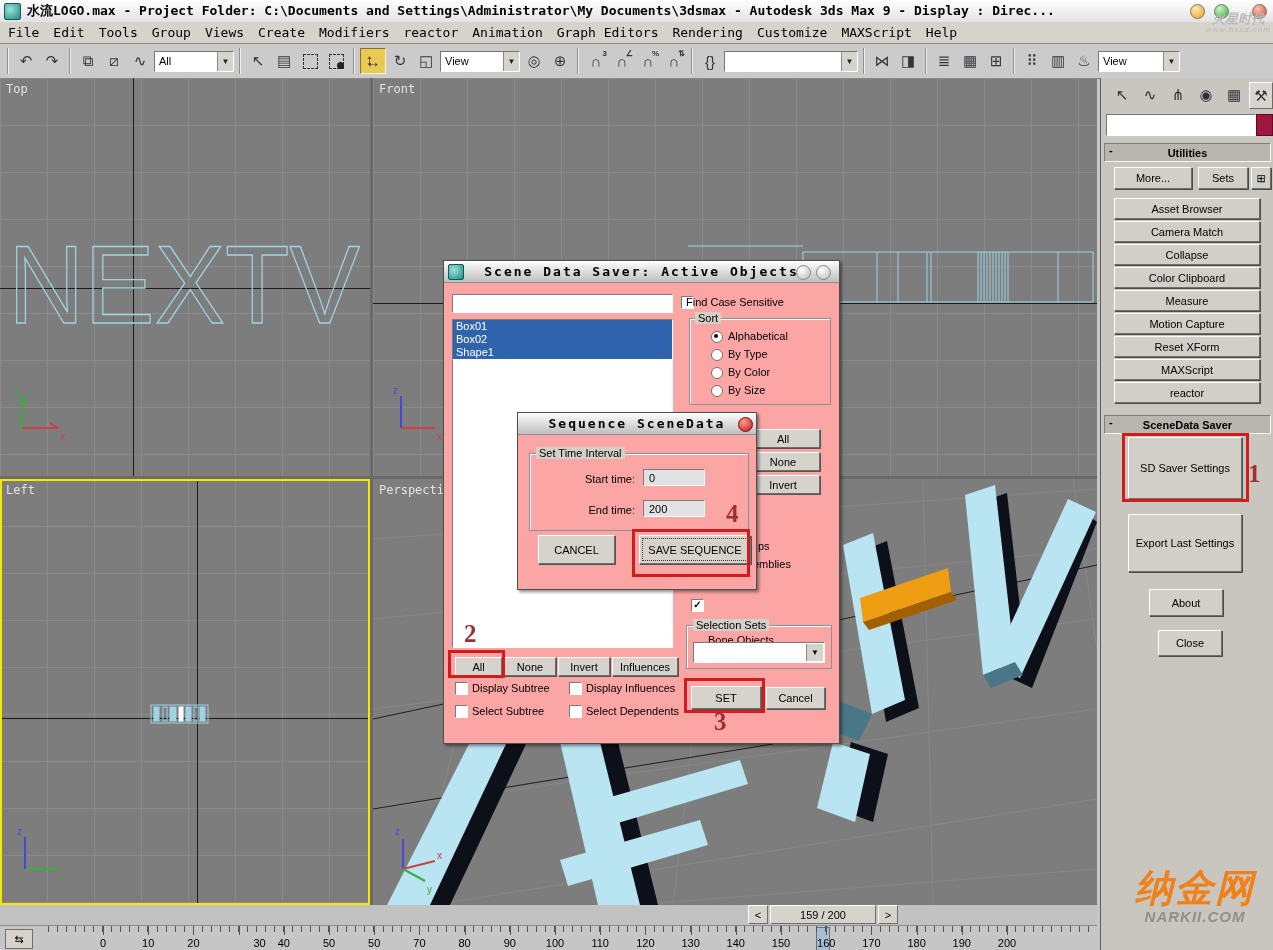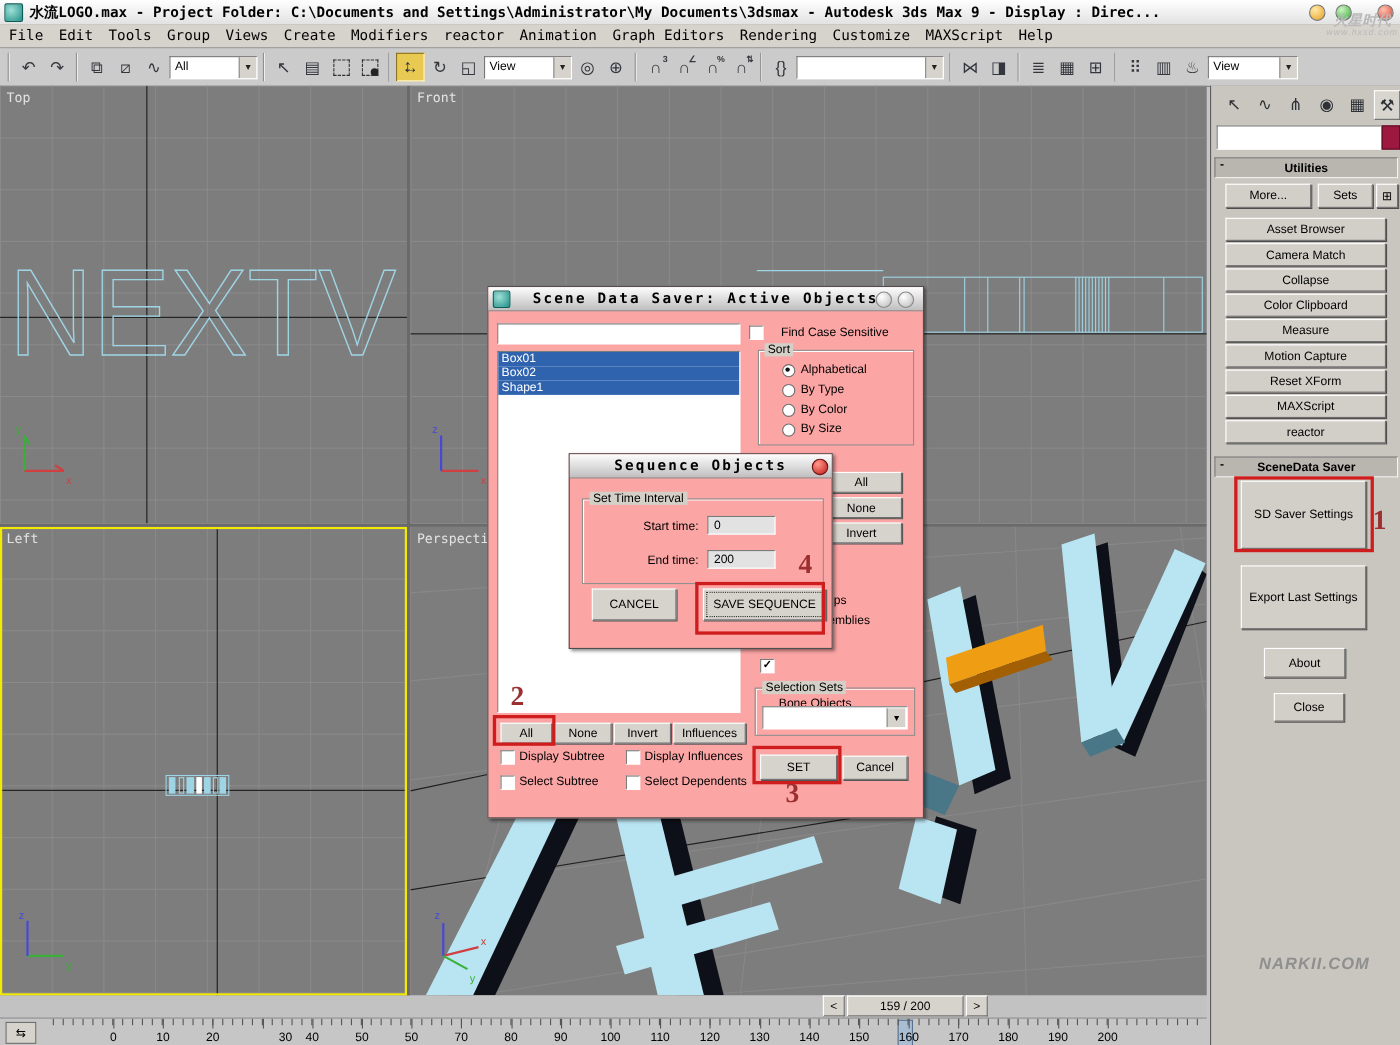--- a/index.html
+++ b/index.html
@@ -372,21 +372,21 @@
       <span class="dlg-dot" style="left:372px;"></span>
     </div>
     <div class="sunk" style="position:absolute;left:8px;top:33px;width:219px;height:17px;"></div>
     <div class="sunk" style="position:absolute;left:8px;top:58px;width:219px;height:327px;" id="sds-list">
         <div class="lrow sel">Box01</div>
         <div class="lrow sel">Box02</div>
         <div class="lrow sel">Shape1</div>
       </div>
 
     <span class="cb" style="left:237px;top:35px;"></span>
-    <span class="lbl" style="left:266px;top:35px;">Find Case Sensitive</span>
+    <span class="lbl" style="left:242px;top:35px;">Find Case Sensitive</span>
 
     <div class="grp" style="left:245px;top:57px;width:140px;height:85px;"></div>
     <span class="grp-label" style="left:251px;top:51px;">Sort</span>
     <div id="sort-radios">
         <span class="radio sel" style="left: 267px; top: 70px;"></span>
         <span class="lbl" style="left: 284px; top: 69px;">Alphabetical</span>
         <span class="radio" style="left: 267px; top: 88px;"></span>
         <span class="lbl" style="left: 284px; top: 87px;">By Type</span>
         <span class="radio" style="left: 267px; top: 106px;"></span>
         <span class="lbl" style="left: 284px; top: 105px;">By Color</span>
@@ -428,21 +428,21 @@
         <span class="cb" style="left: 125px; top: 444px;"></span>
         <span class="lbl" style="left: 142px; top: 444px;">Select Dependents</span>
       </div>
 
     <div class="dbtn" style="left:247px;top:425px;width:68px;height:21px;">SET</div>
     <div class="dbtn" style="left:322px;top:426px;width:57px;height:20px;">Cancel</div>
   </div>
 
   <div class="dlg" style="left:517px;top:412px;width:238px;height:176px;z-index:30;">
     <div class="dlg-title">
-      <span>Sequence Objects</span>
+      <span>Sequence SceneData</span>
       <span class="dlg-dot red" style="left:220px;"></span>
     </div>
     <div class="grp" style="left:11px;top:40px;width:218px;height:76px;"></div>
     <span class="grp-label" style="left:18px;top:34px;">Set Time Interval</span>
     <span class="lbl" style="left:55px;top:60px;width:62px;text-align:right;">Start time:</span>
     <div class="sunk" style="position:absolute;left:125px;top:56px;width:62px;height:17px;background:#e2e2e2;padding:2px 0 0 5px;box-sizing:border-box;">0</div>
     <span class="lbl" style="left:55px;top:91px;width:62px;text-align:right;">End time:</span>
     <div class="sunk" style="position:absolute;left:125px;top:87px;width:62px;height:17px;background:#e2e2e2;padding:2px 0 0 5px;box-sizing:border-box;">200</div>
     <div class="dbtn" style="left:20px;top:122px;width:75px;height:27px;">CANCEL</div>
     <div class="dbtn" style="left:121px;top:122px;width:110px;height:27px;outline:1px dotted #333;outline-offset:-4px;">SAVE SEQUENCE</div>
@@ -620,15 +620,16 @@
       <span class="tnum" style="left: 1007px;">200</span>
     </div>
   <div id="tslider">
     <span class="part" style="width:18px;">&lt;</span>
     <span class="part" style="width:104px;margin-left:2px;">159 / 200</span>
     <span class="part" style="width:18px;margin-left:2px;">&gt;</span>
   </div>
   <div class="abs" style="left:5px;top:929px;width:26px;height:18px;border:1px solid #6e6e6e;background:#d6d3cc;display:flex;align-items:center;justify-content:center;font-size:11px;z-index:6;">⇆</div>
 
   <div class="abs" id="wm-narkii">
+    <div class="cn">纳金网</div>
     <div class="en">NARKII.COM</div>
   </div>
 </div>
 
 </body></html>

